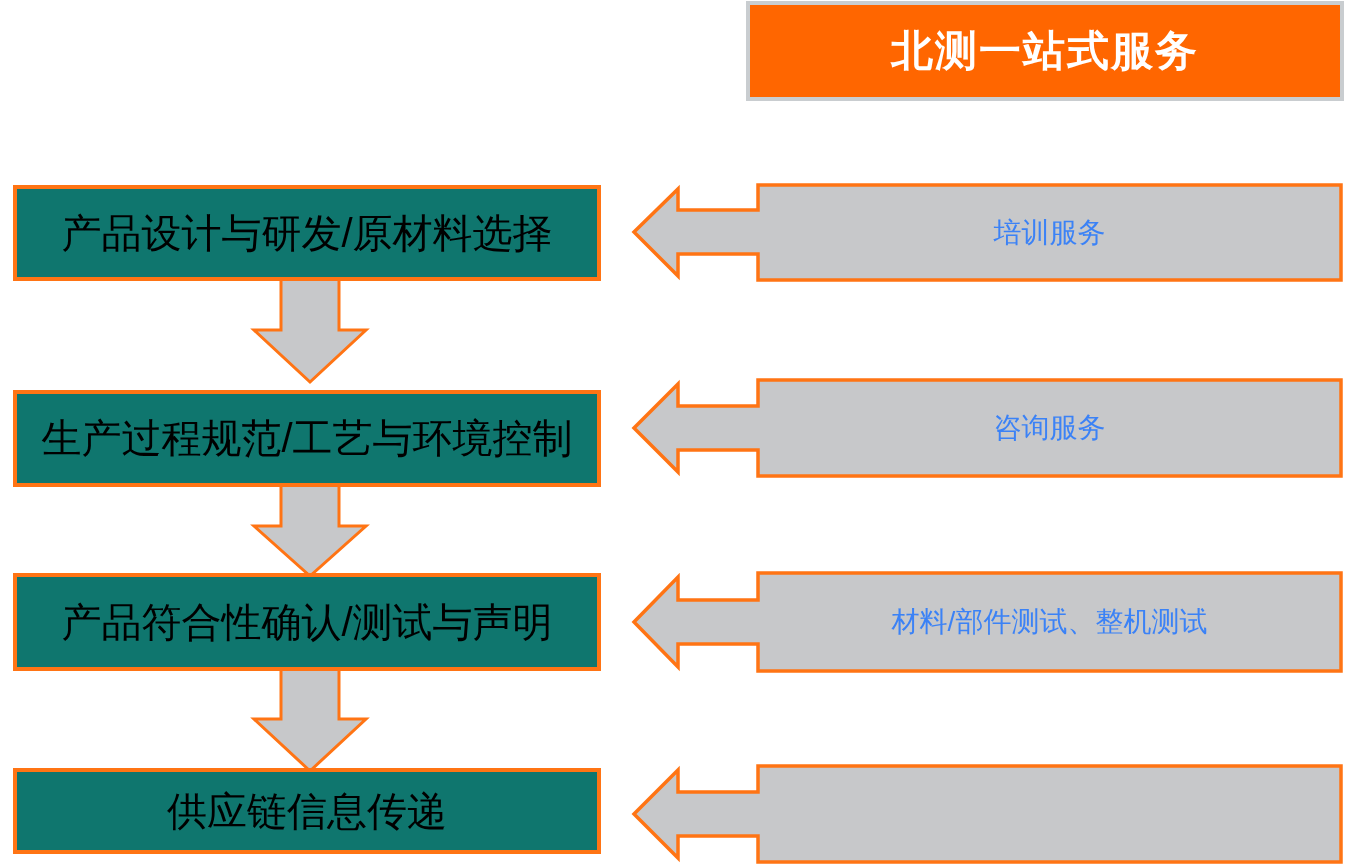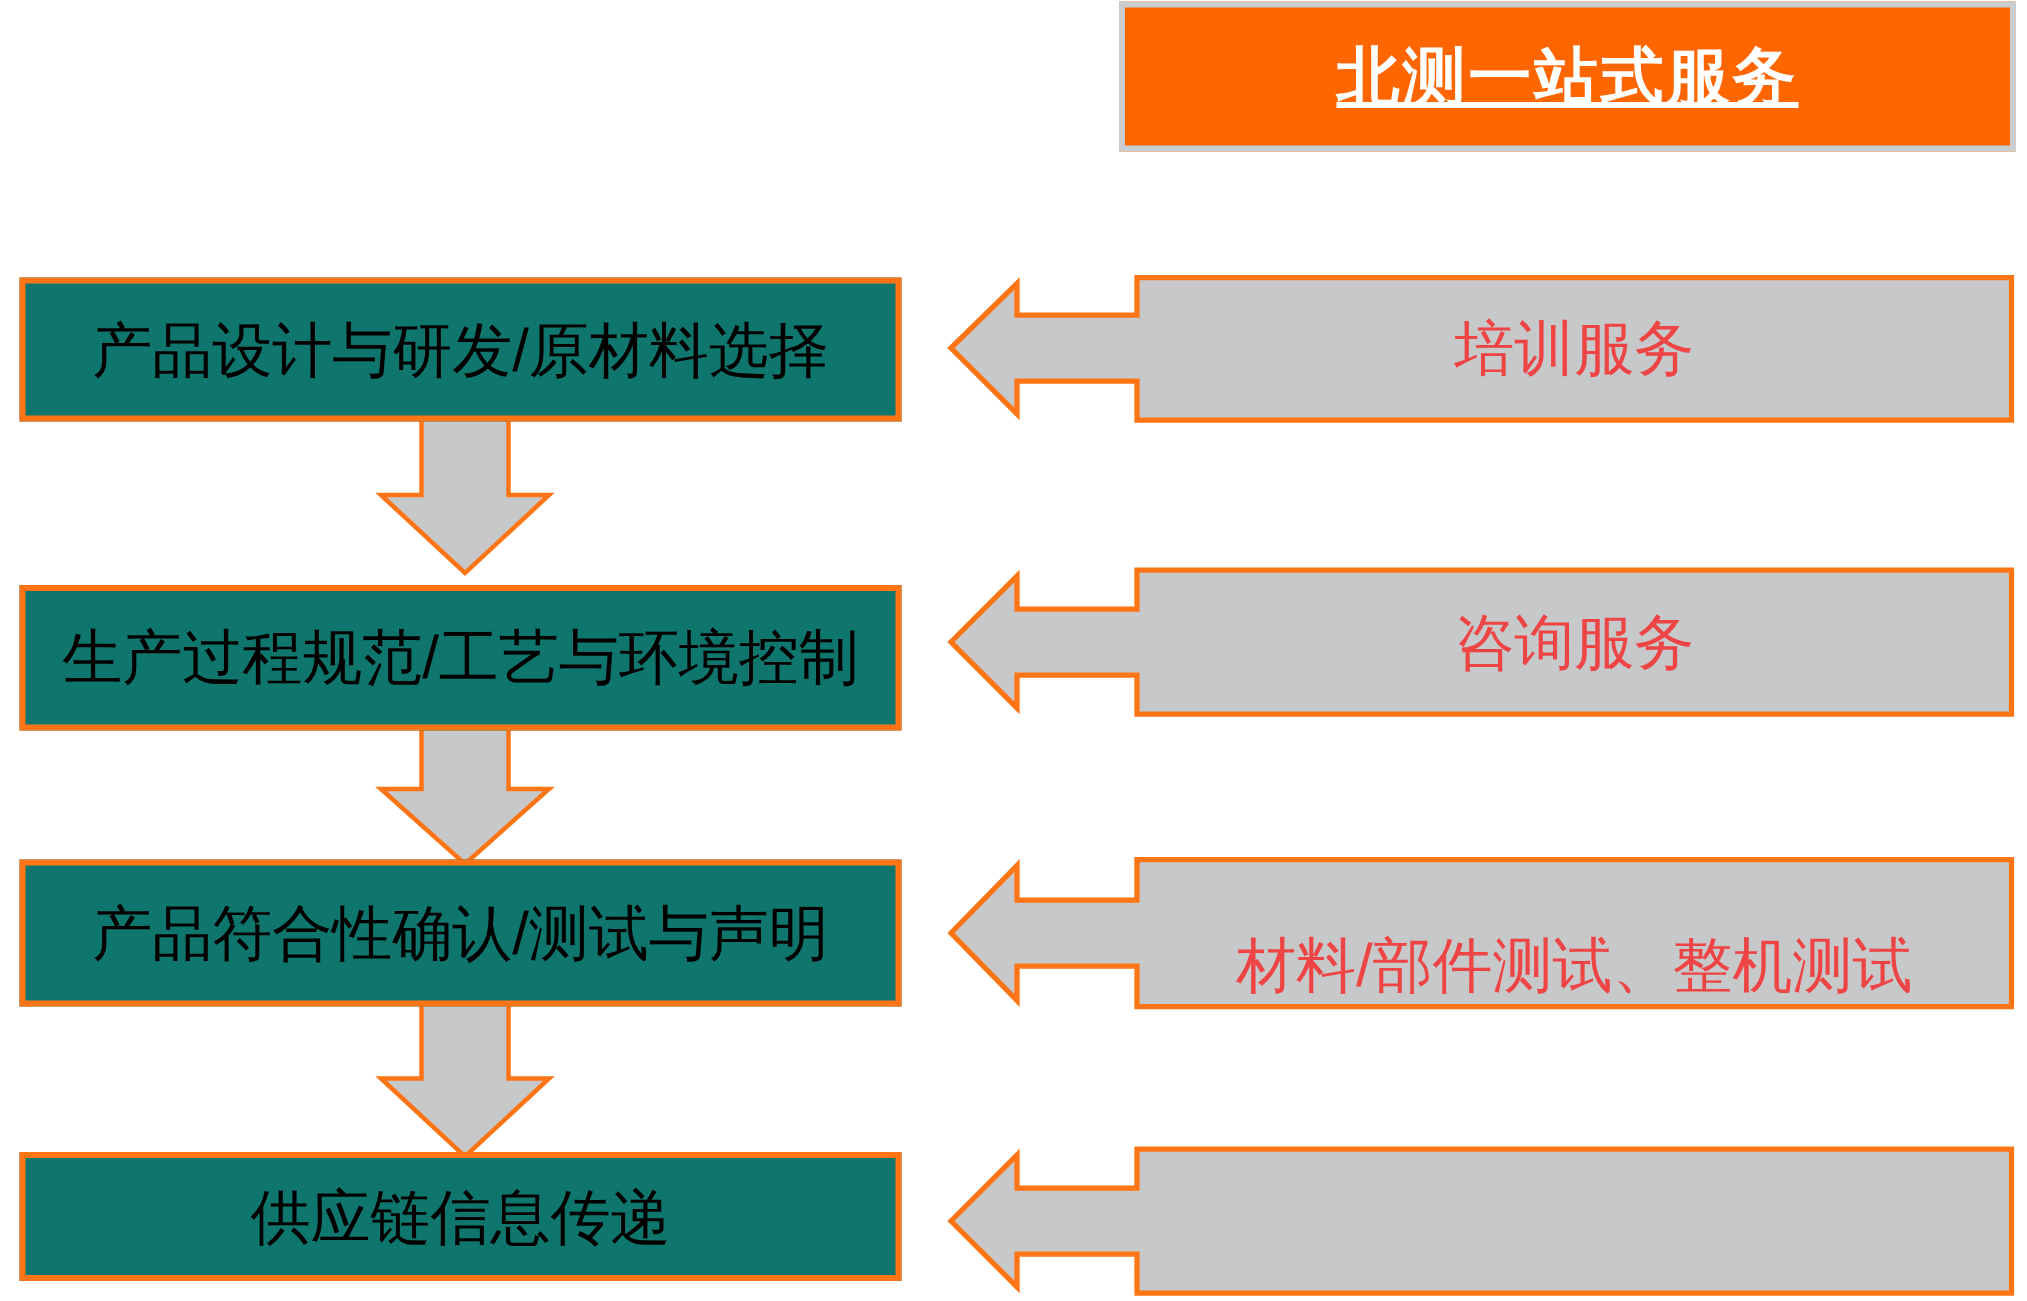--- a/index.html
+++ b/index.html
@@ -48,21 +48,20 @@
     z-index: 2;
   }
   .hdr-left {
     left: 9px; top: 1px; width: 600px; height: 98px;
     font-family: "Liberation Sans", sans-serif;
   }
   .hdr-right {
     left: 746px; top: 1px; width: 598px; height: 100px;
     font-family: "Liberation Serif", serif;
     font-size: 42px;
-    text-decoration: underline;
   }
   .step-box {
     position: absolute;
     box-sizing: border-box;
     left: 13px;
     width: 588px;
     background: #0f766e;
     border: 4px solid #FF7414;
     display: flex;
     align-items: center;
@@ -77,29 +76,29 @@
   .step-2 { top: 390px; height: 97px; }
   .step-3 { top: 573px; height: 98px; }
   .step-4 { top: 768px; height: 86px; }
   .service-label {
     position: absolute;
     left: 758px;
     width: 583px;
     display: flex;
     align-items: center;
     justify-content: center;
-    color: #ef4444;
-    font-size: 40px;
+    color: #3b82f6;
+    font-size: 28px;
     font-weight: 500;
     white-space: nowrap;
     z-index: 2;
   }
   .svc-1 { top: 185px; height: 95px; }
   .svc-2 { top: 380px; height: 96px; }
-  .svc-3 { top: 573px; height: 98px; align-items: flex-end; }
+  .svc-3 { top: 573px; height: 98px; }
   .svc-4 { top: 766px; height: 96px; }
 </style>
 </head>
 <body>
 
 <div class="canvas">
 
   <svg class="shapes-svg" width="1351" height="867" viewBox="0 0 1351 867">
 
     <polygon class="down-arrow" points="281,279 339,279 339,330 366,330 310,382 254,330 281,330"></polygon>

